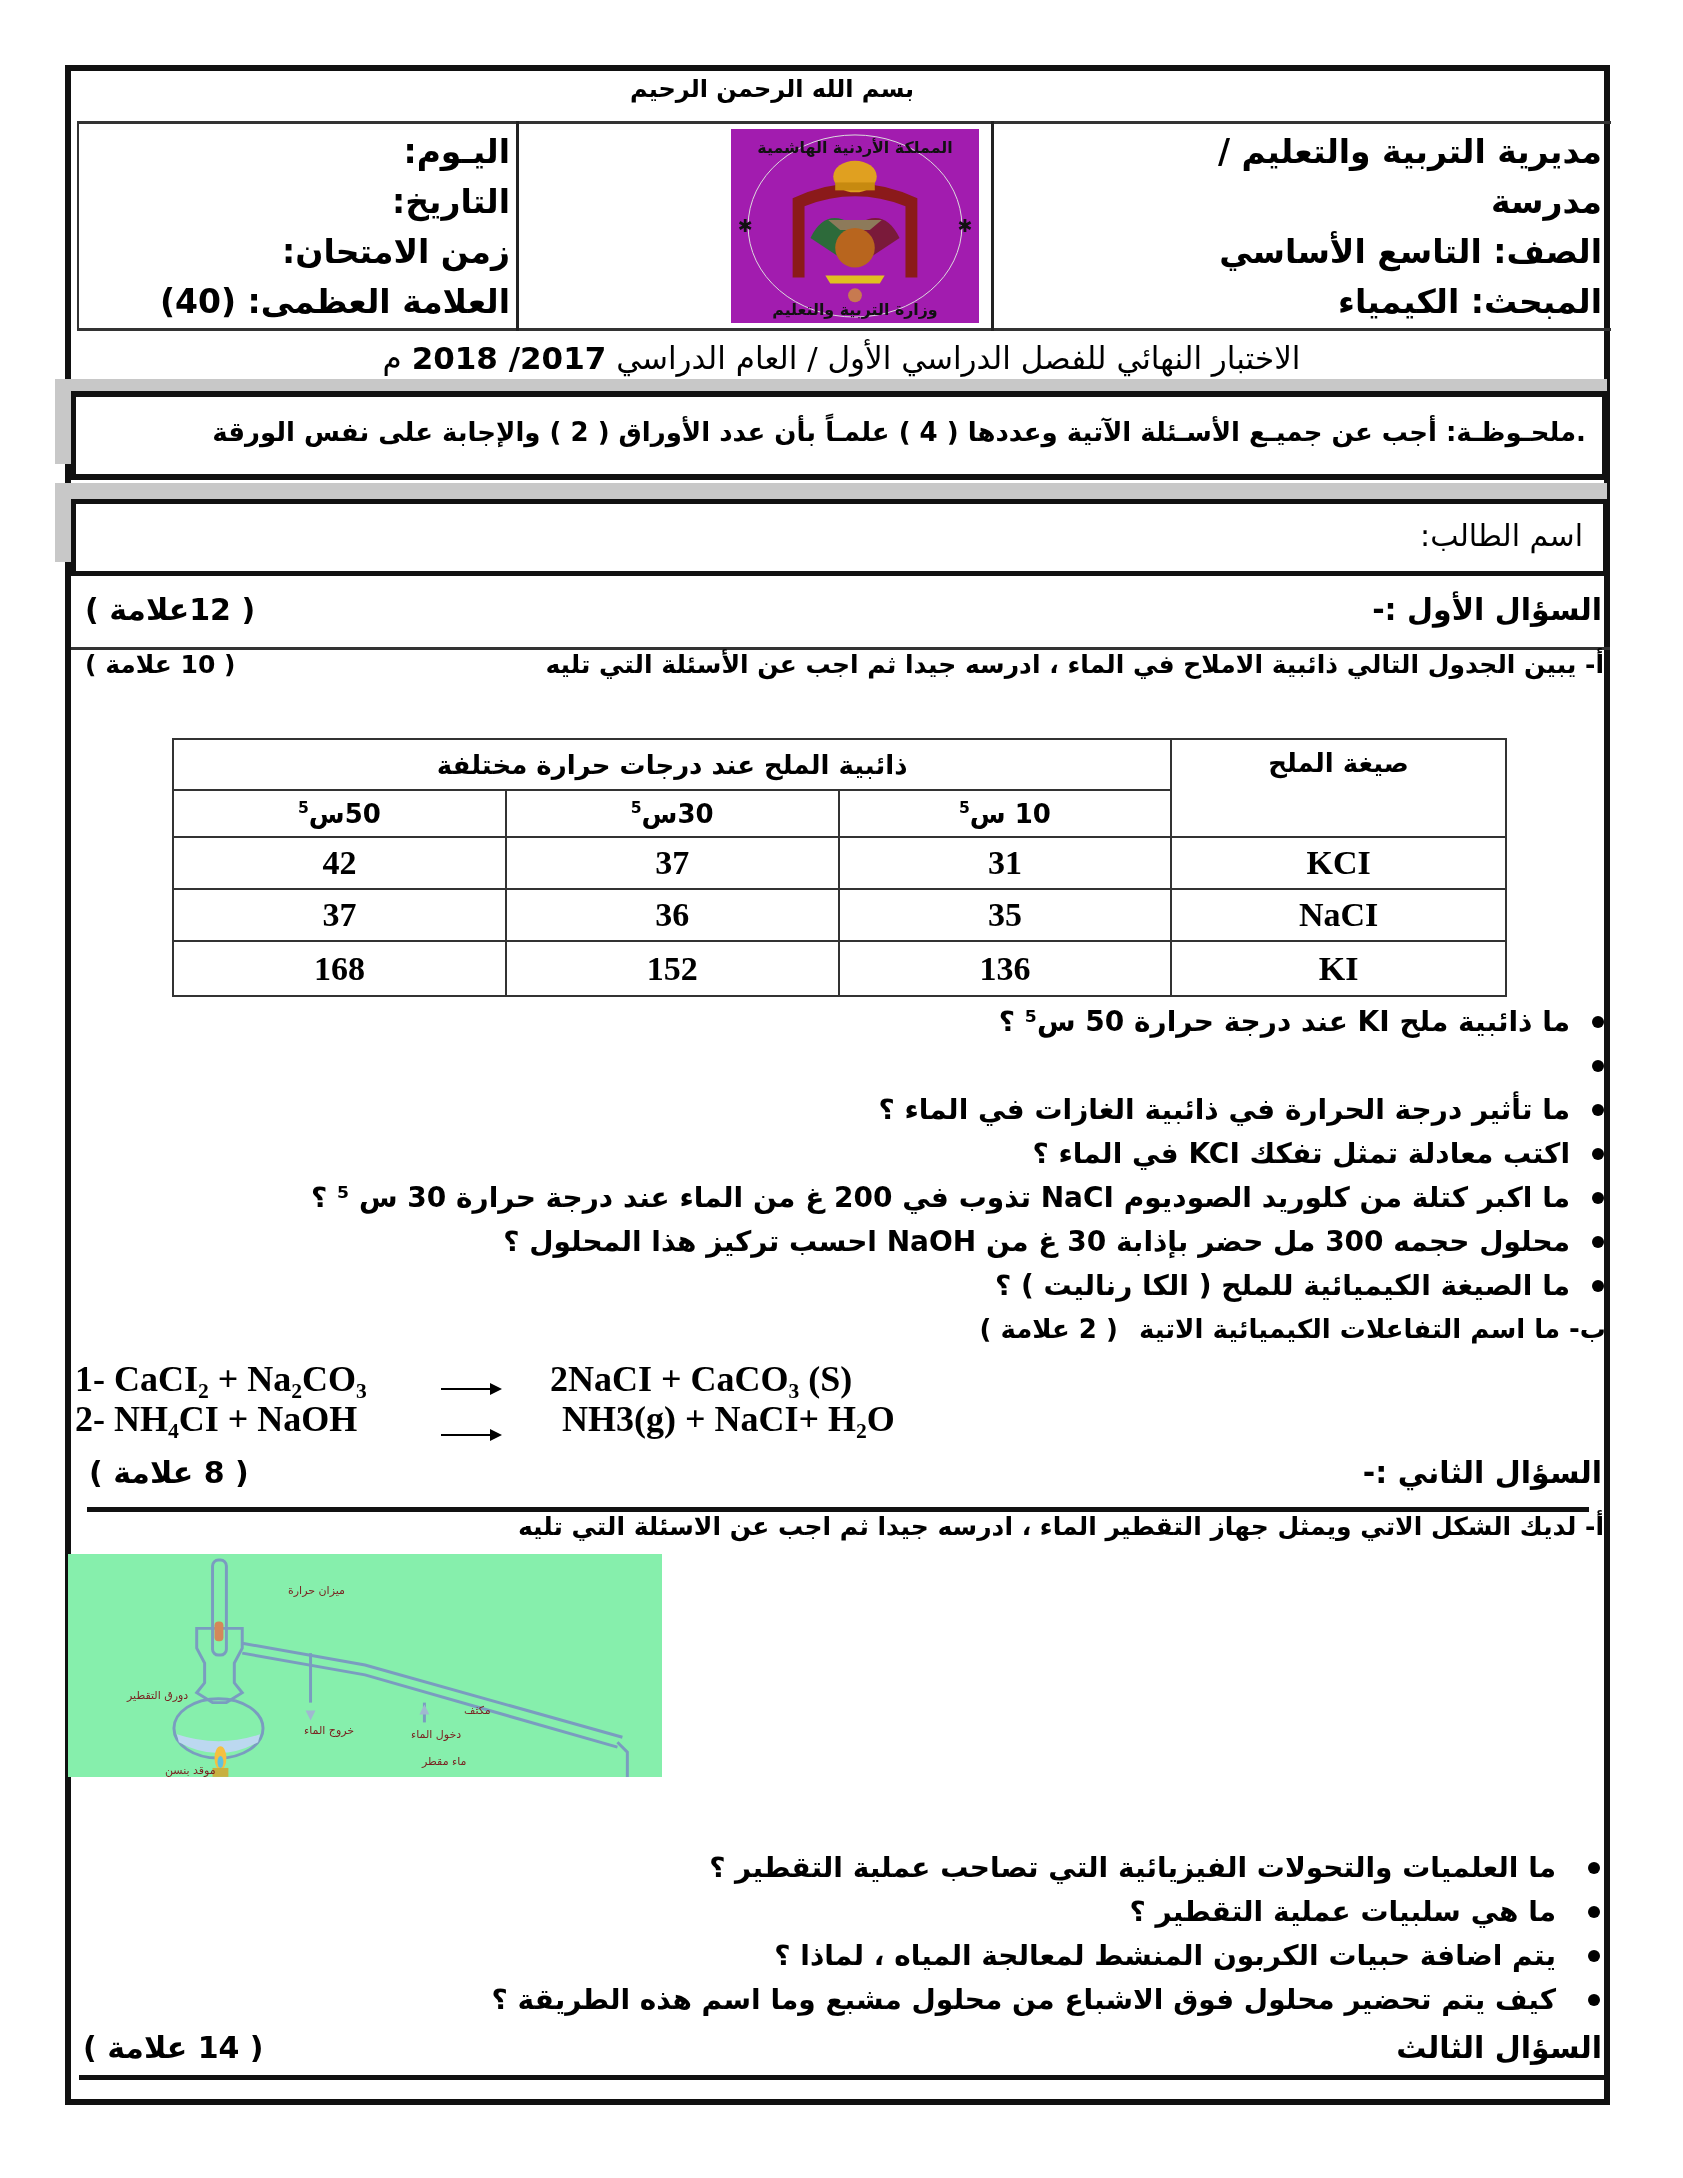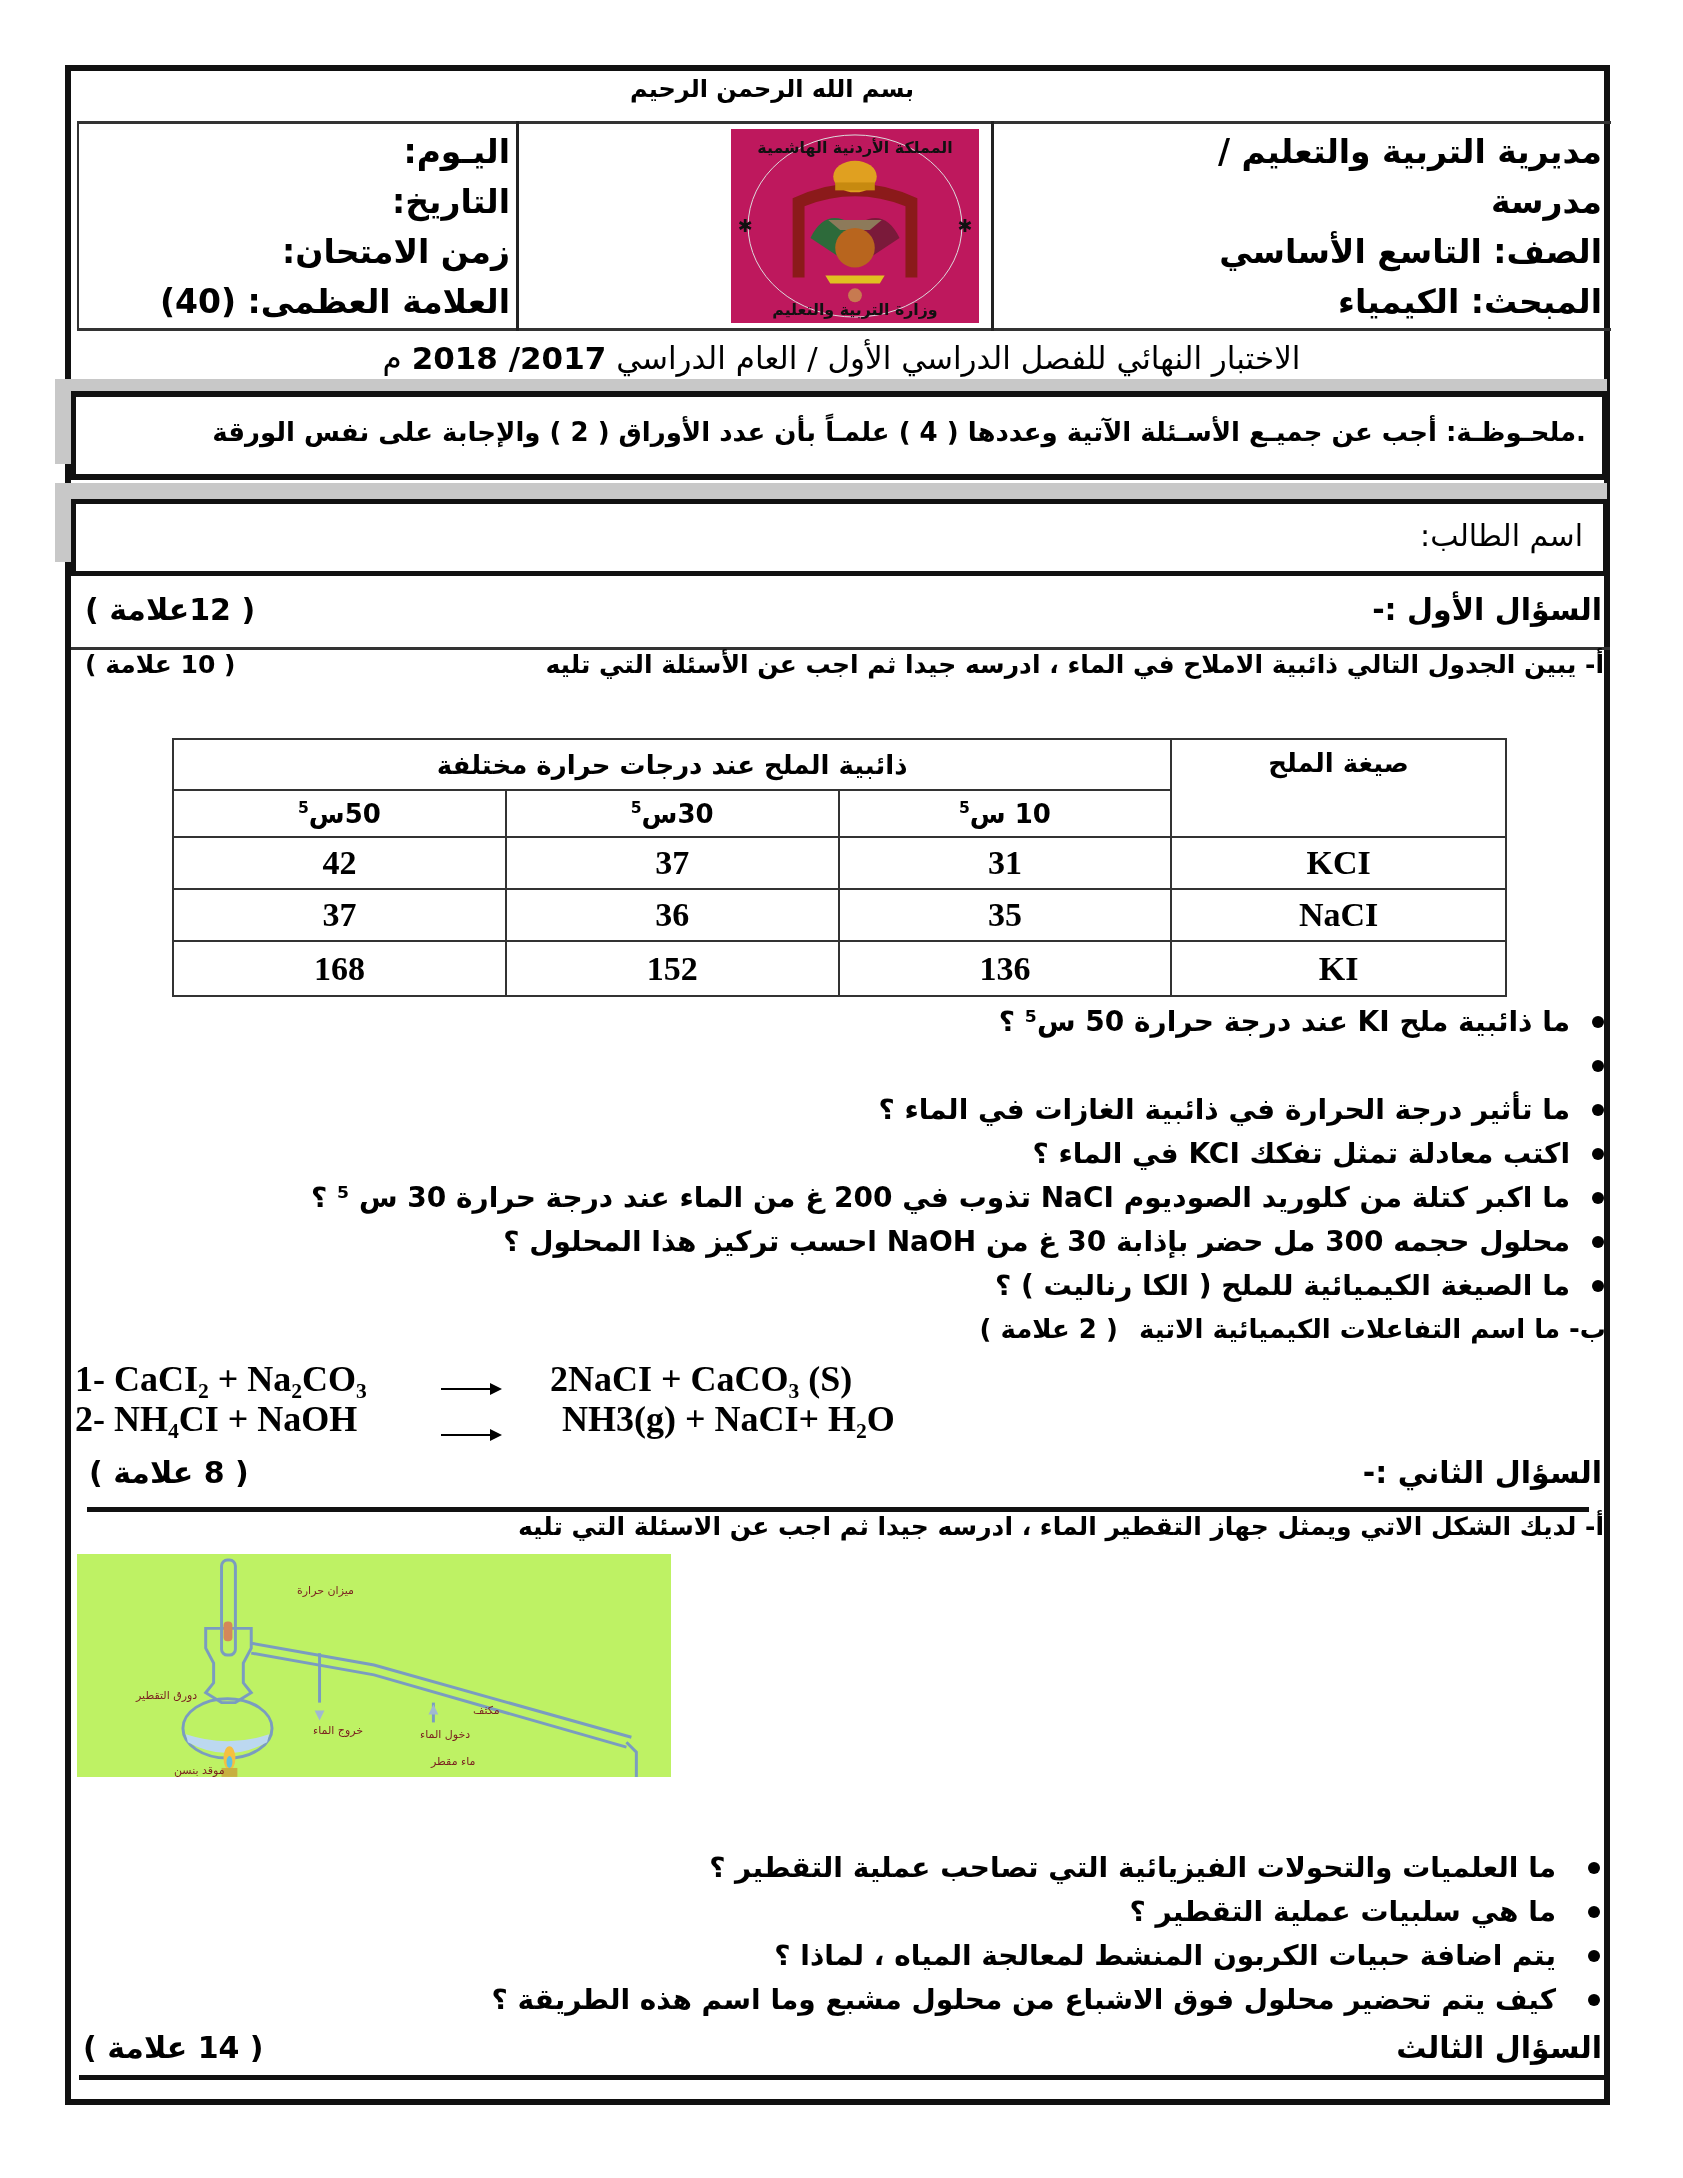--- a/index.html
+++ b/index.html
@@ -49,21 +49,21 @@
   <div class="hdr-line">المبحث: الكيمياء</div>
 </div>
 
 <div class="abs rtl" style="left:89px;top:127px;width:421px;">
   <div class="hdr-line">اليـوم:</div>
   <div class="hdr-line">التاريخ:</div>
   <div class="hdr-line">زمن الامتحان:</div>
   <div class="hdr-line">العلامة العظمى: (40)</div>
 </div>
 
-<div class="abs" style="left:731px;top:129px;width:248px;height:194px;background:#be185d;">
+<div class="abs" style="left:731px;top:129px;width:248px;height:194px;background:#a21caf;">
   <svg width="248" height="194" viewBox="0 0 250 196">
     <ellipse cx="125" cy="98" rx="108" ry="92" fill="none" stroke="#ddd" stroke-width="1"></ellipse>
     <text x="125" y="24" font-size="16" text-anchor="middle" font-weight="bold" fill="#111">المملكة الأردنية الهاشمية</text>
     <text x="125" y="188" font-size="16" text-anchor="middle" font-weight="bold" fill="#111">وزارة التربية والتعليم</text>
     <text x="14" y="104" font-size="18" text-anchor="middle" fill="#111">✱</text>
     <text x="236" y="104" font-size="18" text-anchor="middle" fill="#111">✱</text>
     <path d="M62 70 Q125 40 188 70 L188 150 L176 150 L176 78 Q125 58 74 78 L74 150 L62 150 Z" fill="#8b1a1a"></path>
     <ellipse cx="125" cy="48" rx="22" ry="16" fill="#e0a020"></ellipse>
     <rect x="105" y="54" width="40" height="8" fill="#c78a10"></rect>
     <path d="M80 110 Q95 80 120 95 L110 130 Z" fill="#2d6a3a"></path>
@@ -176,21 +176,21 @@
 </div>
 <div class="abs" style="left:441px;top:1424px;"><span class="arrow"></span></div>
 <div class="abs eq" style="left:562px;top:1398px;">NH3(g) + NaCI+ H₂O</div>
 
 <div class="abs qhead rtl" style="right:81px;top:1455px;">السؤال الثاني :-</div>
 <div class="abs qhead rtl" style="left:89px;top:1455px;">( 8 علامة )</div>
 <div class="abs" style="left:87px;top:1507px;width:1502px;height:5px;background:#111;"></div>
 
 <div class="abs rtl" style="right:79px;top:1512px;font-size:25px;font-weight:bold;white-space:nowrap;">أ- لديك الشكل الاتي ويمثل جهاز التقطير الماء ، ادرسه جيدا ثم اجب عن الاسئلة التي تليه</div>
 
-<div class="abs" style="left:77px;top:1554px;width:594px;height:223px;background:#bef264;">
+<div class="abs" style="left:68px;top:1554px;width:594px;height:223px;background:#86efac;">
   <svg width="594" height="223" viewBox="0 0 600 225">
     <g fill="none" stroke="#7a9cc0" stroke-width="3">
       <rect x="146" y="6" width="14" height="96" rx="6"></rect>
       <path d="M130 75 L176 75 L176 95 L168 110 L168 130 L176 140 L160 150 L146 150 L130 140 L138 130 L138 110 L130 95 Z"></path>
       <ellipse cx="152" cy="176" rx="45" ry="30"></ellipse>
       <path d="M176 90 L300 112 L560 185"></path>
       <path d="M176 100 L300 122 L555 195"></path>
       <path d="M245 100 L245 150"></path>
       <path d="M360 150 L360 170"></path>
       <path d="M555 190 L565 200 L565 262"></path>

